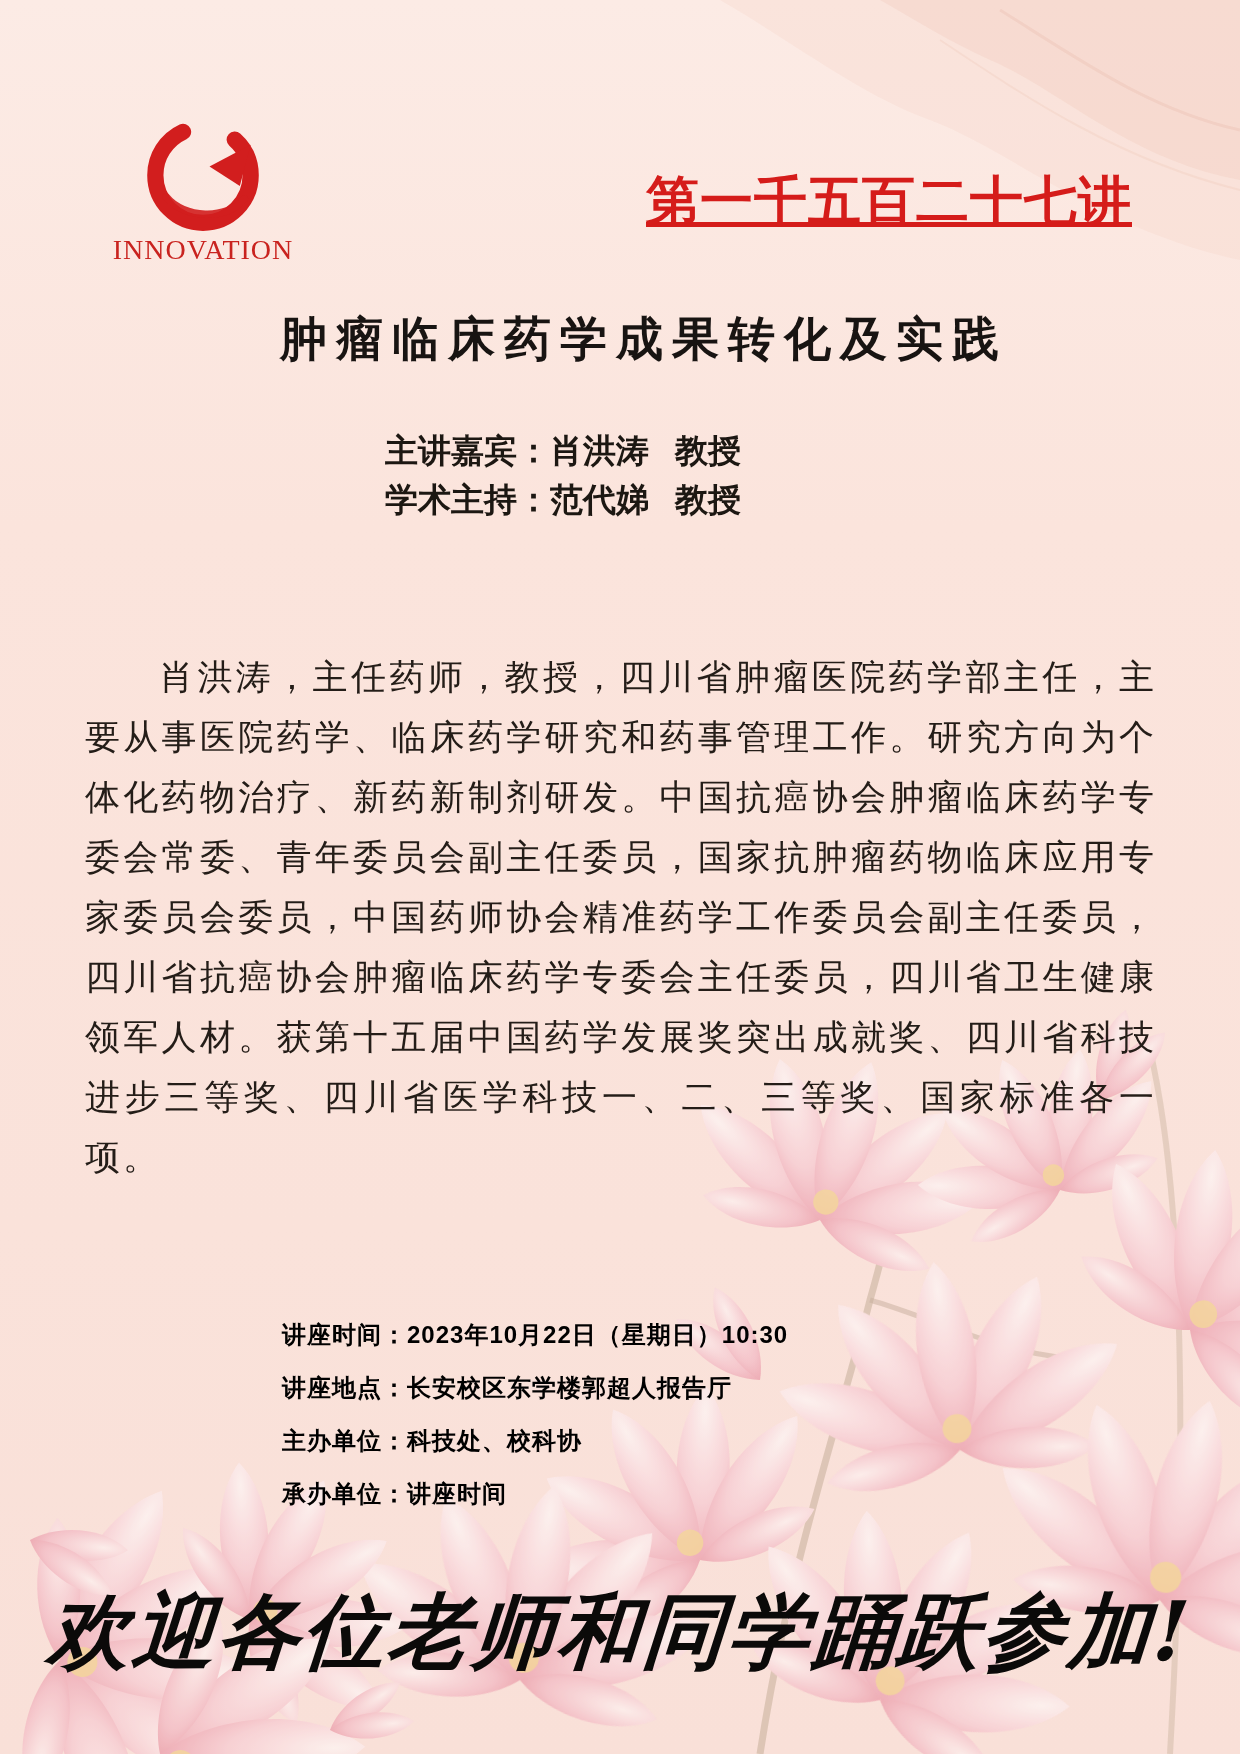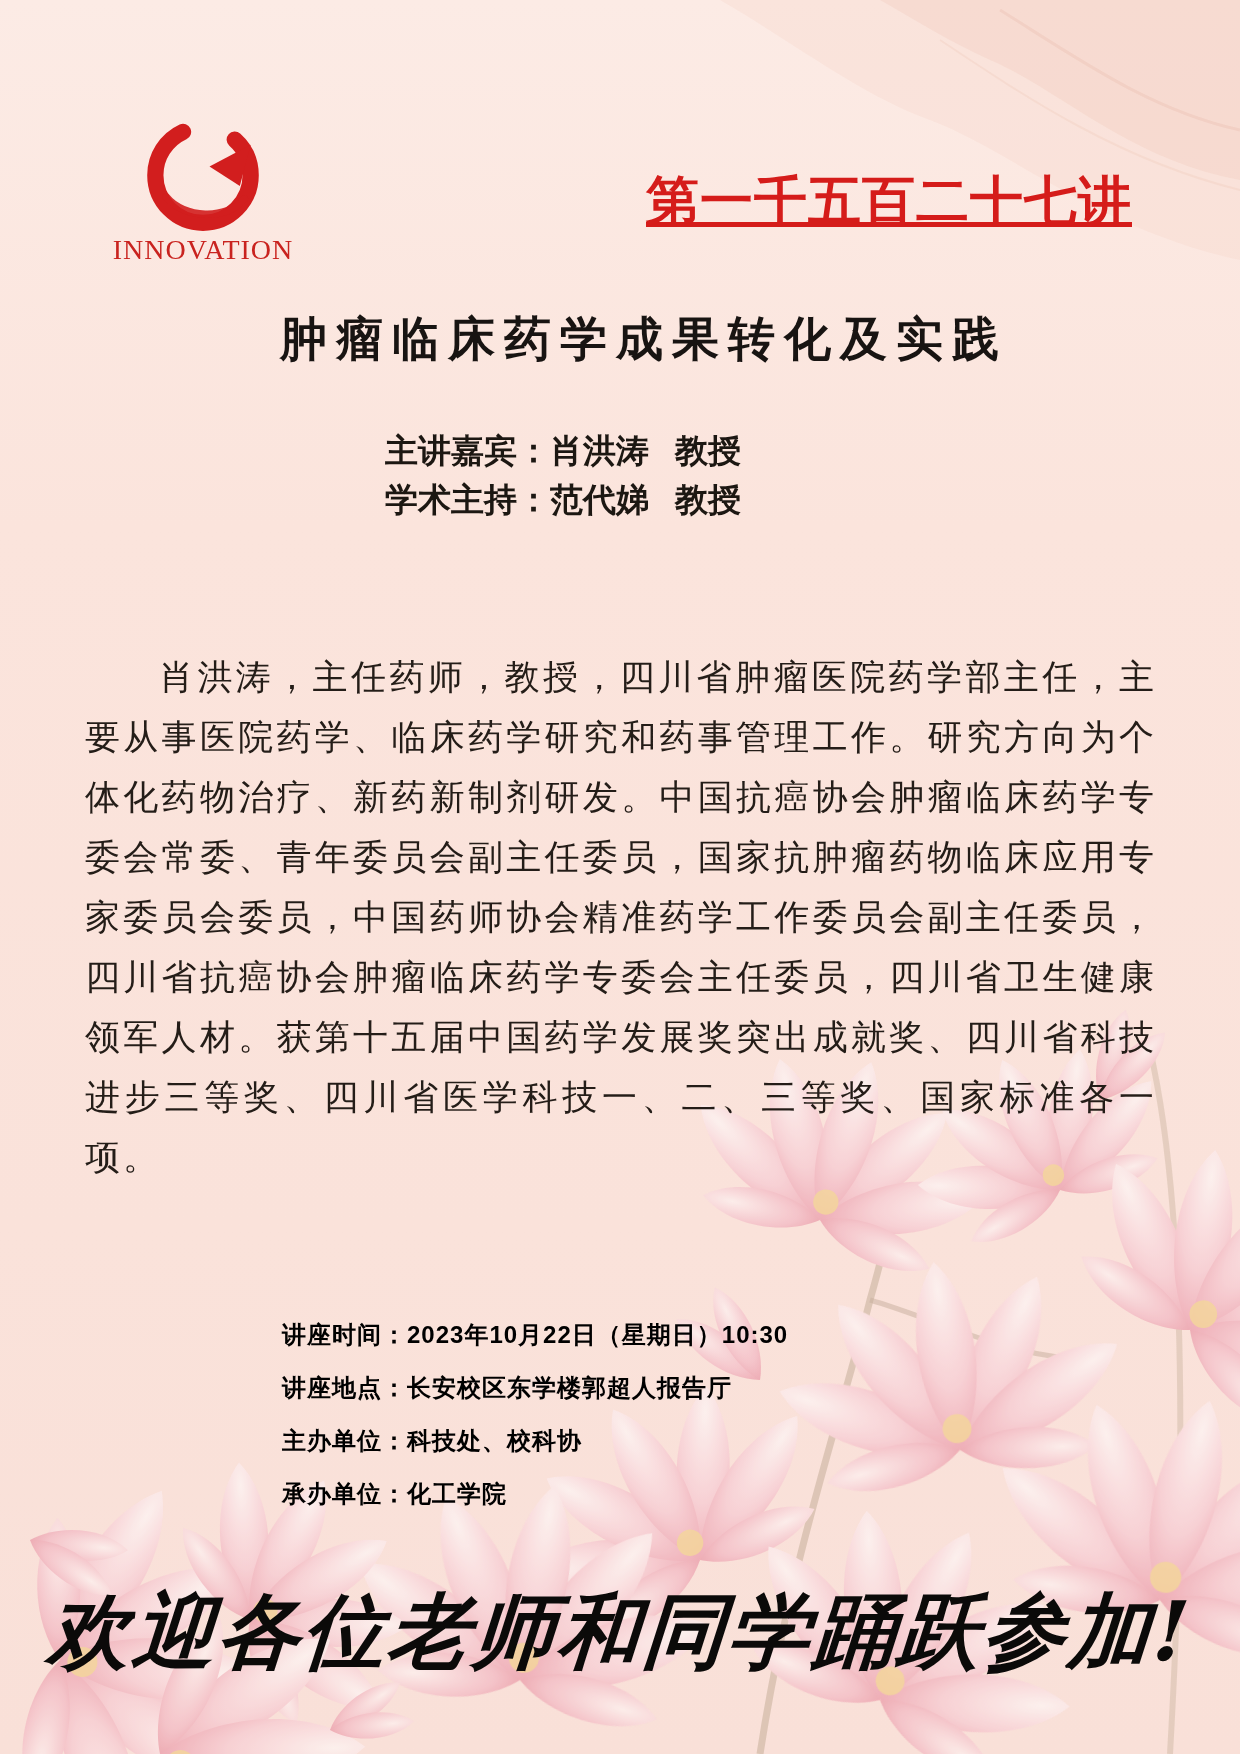--- a/index.html
+++ b/index.html
@@ -163,20 +163,20 @@
       <div class="detail-row">
         <span>讲座时间：</span><span>2023年10月22日（星期日）10:30</span>
       </div>
       <div class="detail-row">
         <span>讲座地点：</span><span>长安校区东学楼郭超人报告厅</span>
       </div>
       <div class="detail-row">
         <span>主办单位：</span><span>科技处、校科协</span>
       </div>
       <div class="detail-row">
-        <span>承办单位：</span><span>化工学院</span>
+        <span>承办单位：</span><span>讲座时间</span>
       </div>
     </div>
 
     <div class="footer-welcome">欢迎各位老师和同学踊跃参加!</div>
 
   </div>
 </div>
 
 </body></html>

